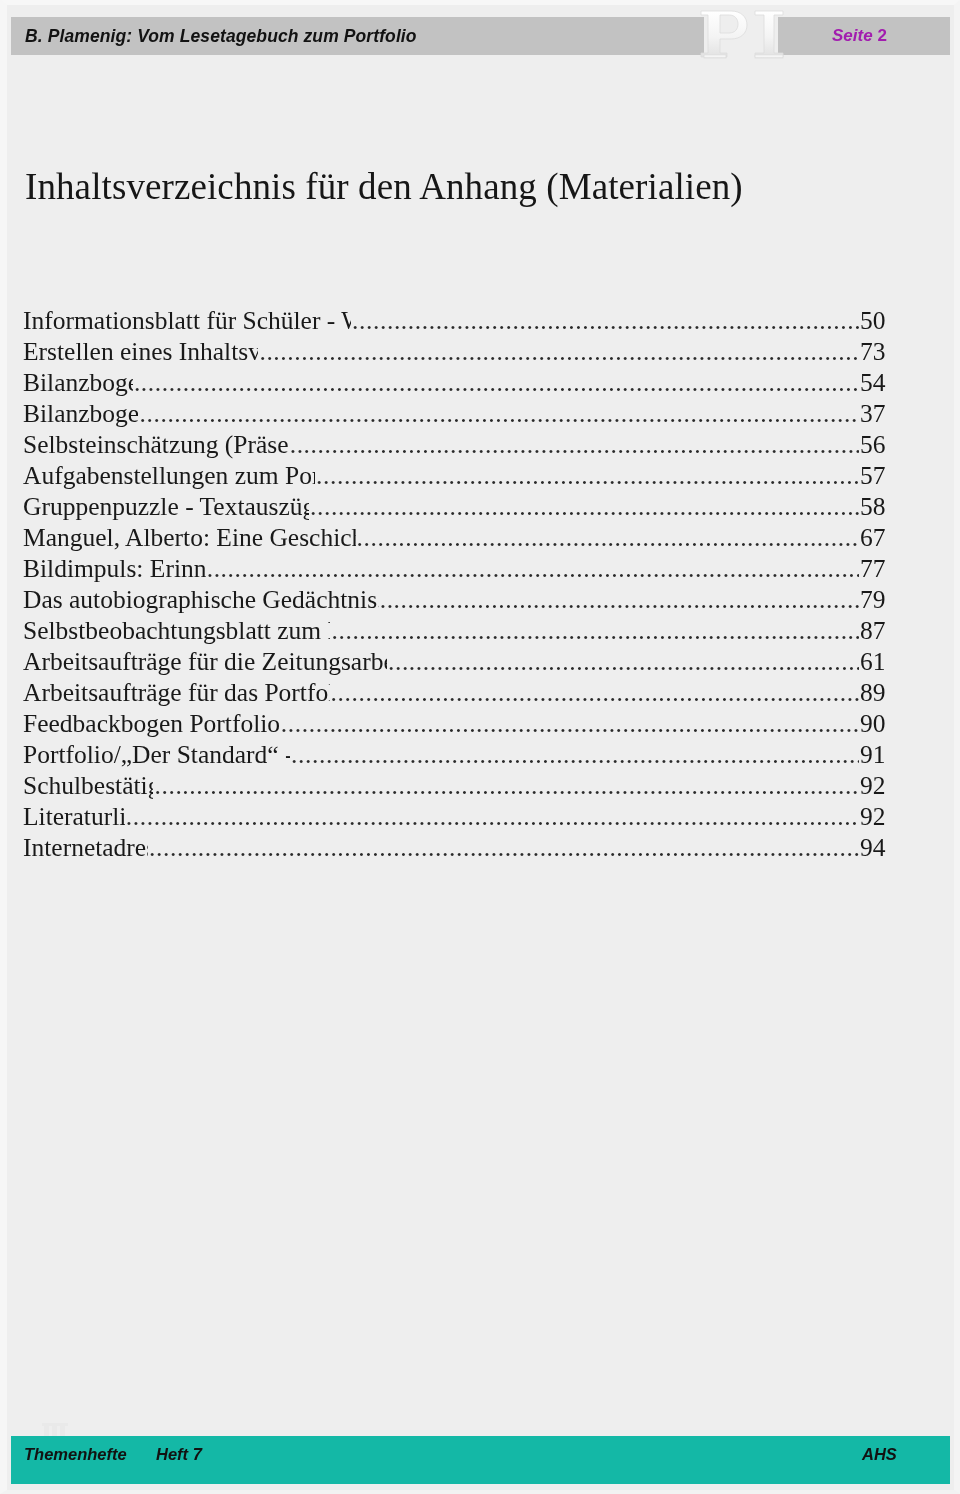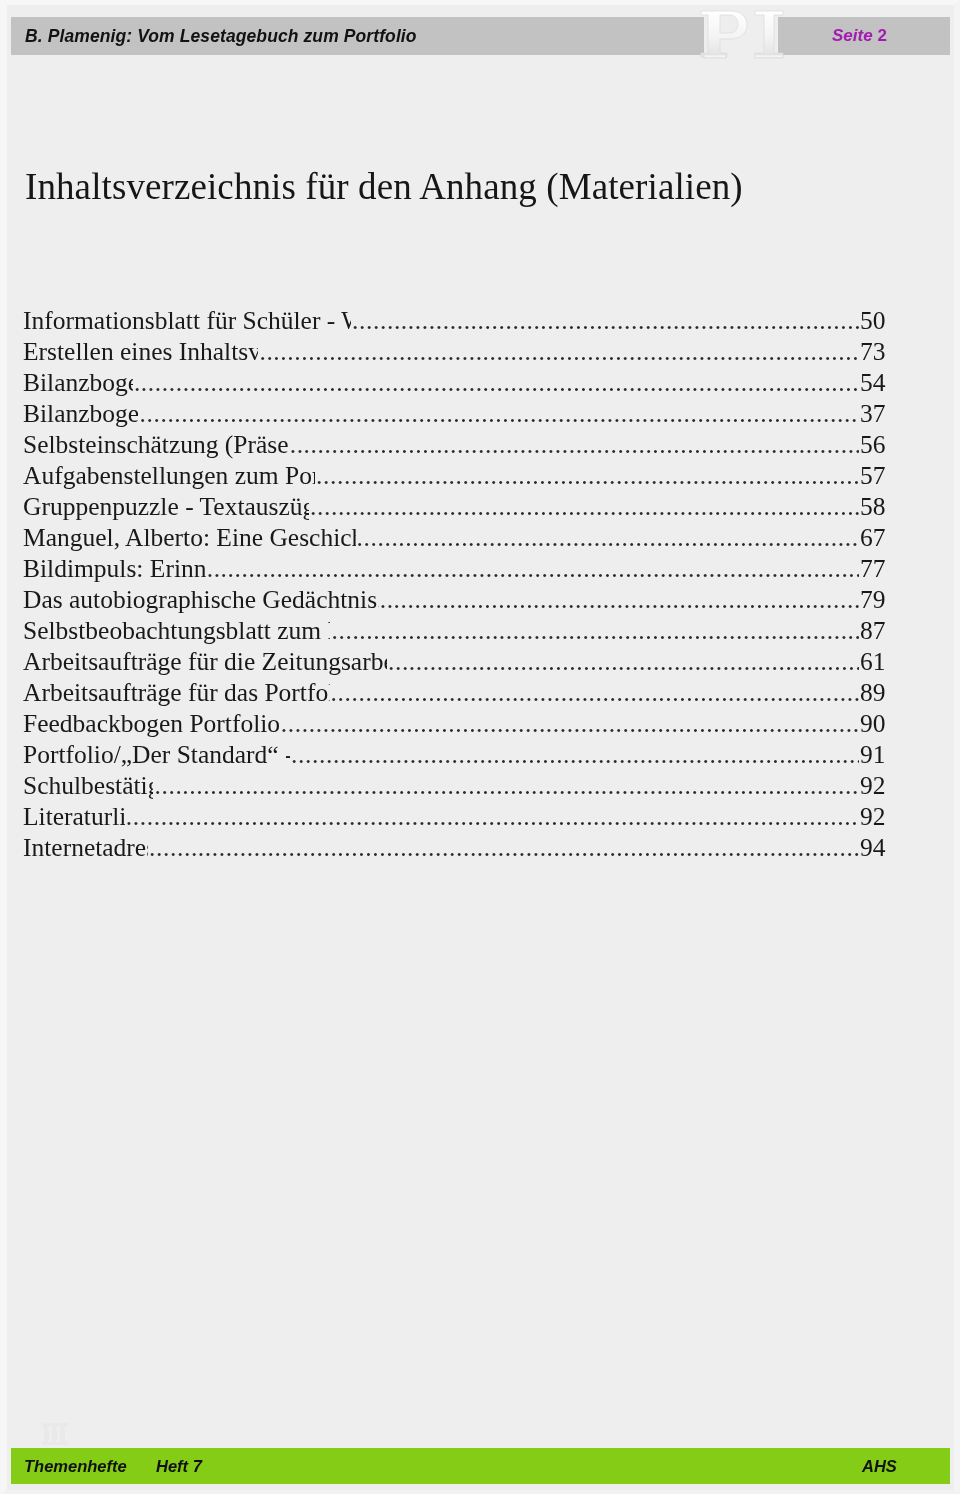--- a/index.html
+++ b/index.html
@@ -155,22 +155,22 @@
     opacity: 0.45;
     pointer-events: none;
   }
 
   
   .footer {
     position: absolute;
     left: 4px;
     right: 4px;
     bottom: 6px;
-    height: 36px;
-    background: #84cc16;
+    height: 48px;
+    background: #14b8a6;
   }
   .footer-inner {
     position: relative;
     height: 36px;
     line-height: 36px;
     font-family: "Liberation Sans", "DejaVu Sans", sans-serif;
     font-size: 16.5px;
     color: #121212;
     white-space: nowrap;
   }

